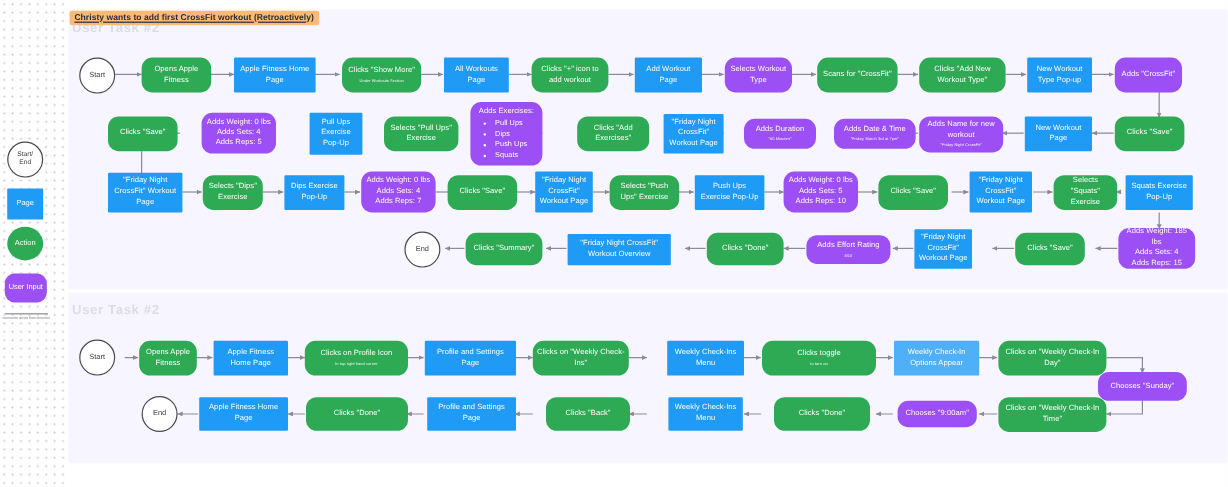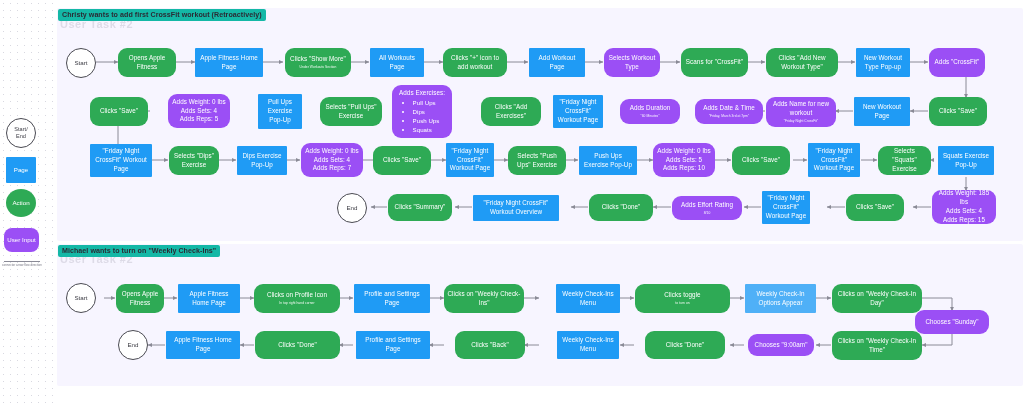--- a/index.html
+++ b/index.html
@@ -15,25 +15,26 @@
   .dotgrid{
     position:absolute;left:0;top:0;width:58px;height:406px;
     background-image:radial-gradient(#d8d8e0 0.8px, transparent 0.9px);
     background-size:7px 7px;
   }
   
   .frame{position:absolute;background:#f7f5ff;border-radius:2px;}
   .frame-title{
     position:absolute;
     font-size:7.1px;font-weight:bold;color:#2b2b35;
-    background:#14b8a6;
+    background:#fdba74;
     padding:1.5px 4px 2px 4px;
     border-radius:2px;
     white-space:nowrap;
     letter-spacing:0.05px;
+    text-decoration:underline;
   }
   .frame-ghost{
     position:absolute;
     font-size:11px;font-weight:bold;color:#c9c6d4;
     white-space:nowrap;letter-spacing:0.5px;
     opacity:.55;
   }
   
   .node{
     position:absolute;
@@ -106,21 +107,20 @@
 
   <div class="legend-rule" style="left:4px;top:261px;width:36px;"></div>
   <div class="legend-caption" style="left:2px;top:263px;">connector  arrow  flow  direction</div>
 
   <div class="frame" style="left:57px;top:8px;width:966px;height:233px;"></div>
   <div class="frame-ghost" style="left:60px;top:18px;">User Task #2</div>
   <div class="frame-title" style="left:58px;top:9px;">Christy wants to add first CrossFit workout (Retroactively)</div>
 
   <div class="frame" style="left:57px;top:244px;width:966px;height:142px;"></div>
   <div class="frame-ghost" style="left:60px;top:253px;">User Task #2</div>
-  <div class="frame-title" style="left:58px;top:245px;">Michael wants to turn on "Weekly Check-Ins"</div>
 
   <svg class="links">
     <defs>
       <marker id="ah" markerWidth="5" markerHeight="5" refX="4.2" refY="2" orient="auto" markerUnits="strokeWidth">
         <path d="M0,0 L4.4,2 L0,4 z" fill="#8a8a96"></path>
       </marker>
     </defs>
     <g stroke="#8a8a96" stroke-width="1" fill="none" marker-end="url(#ah)">
 
       <line x1="96" y1="62" x2="118" y2="62"></line>

